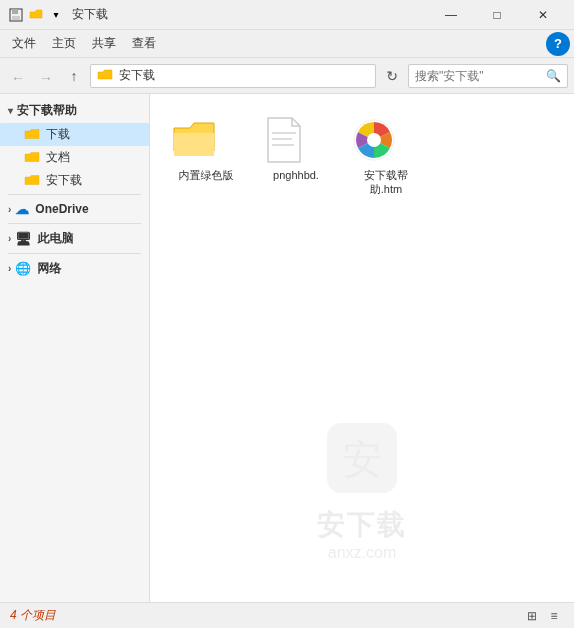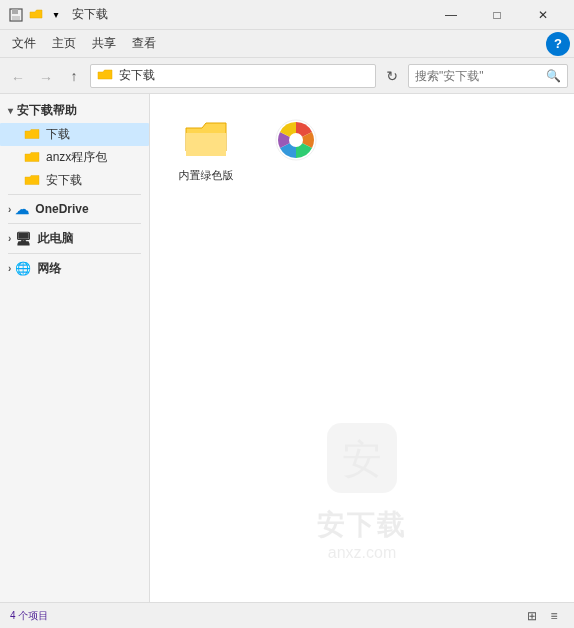--- a/index.html
+++ b/index.html
@@ -213,21 +213,20 @@
       padding: 16px;
       gap: 10px;
       align-content: flex-start;
       position: relative;
       z-index: 1;
     }
     .file-item {
       width: 80px;
       display: flex;
       flex-direction: column;
-      align-items: center;
       padding: 6px 4px;
       cursor: pointer;
       border-radius: 3px;
     }
     .file-icon {
       width: 48px;
       height: 48px;
       display: flex;
       align-items: center;
       justify-content: center;
@@ -275,22 +274,23 @@
     .status-bar {
       height: 26px;
       background: #f0f0f0;
       border-top: 1px solid #ddd;
       display: flex;
       align-items: center;
       padding: 0 10px;
       justify-content: space-between;
     }
     .status-text {
-      font-size: 10px;
-      color: #4c1d95;
+      font-size: 12px;
+      color: #c2410c;
+      font-style: italic;
     }
     .status-view-buttons {
       display: flex;
       gap: 2px;
     }
     .view-btn {
       width: 20px;
       height: 20px;
       display: flex;
       align-items: center;
@@ -385,21 +385,21 @@
       <div class="sidebar-item active">
         <svg class="folder-icon" viewBox="0 0 16 16">
           <path d="M1 4h5l1-1.5H15v9H1z" fill="#ffc107" stroke="#e6a800" stroke-width="0.4"></path>
         </svg>
         <span>下载</span>
       </div>
       <div class="sidebar-item">
         <svg class="folder-icon" viewBox="0 0 16 16">
           <path d="M1 4h5l1-1.5H15v9H1z" fill="#ffc107" stroke="#e6a800" stroke-width="0.4"></path>
         </svg>
-        <span>anzx程序包</span>
+        <span>文档</span>
       </div>
       <div class="sidebar-item">
         <svg class="folder-icon" viewBox="0 0 16 16">
           <path d="M1 4h5l1-1.5H15v9H1z" fill="#ffc107" stroke="#e6a800" stroke-width="0.4"></path>
         </svg>
         <span>安下载</span>
       </div>
     </div>
 
     <div class="sidebar-section-divider"></div>
@@ -449,37 +449,50 @@
       <div class="file-item">
         <div class="file-icon">
           <svg width="48" height="48" viewBox="0 0 48 48">
             <path d="M4 12h16l4-5h20v28H4z" fill="#ffd54f" stroke="#e6a800" stroke-width="1"></path>
             <path d="M4 17h40v23H4z" fill="#ffe082"></path>
           </svg>
         </div>
         <div class="file-label">内置绿色版</div>
       </div>
 
+      <div class="file-item">
+        <div class="file-icon">
+          <svg width="40" height="48" viewBox="0 0 40 48">
+            <path d="M4 2h24l8 8v36H4z" fill="#fff" stroke="#ccc" stroke-width="1.5"></path>
+            <path d="M28 2v8h8" fill="none" stroke="#ccc" stroke-width="1.5"></path>
+            <rect x="8" y="16" width="24" height="2" fill="#ddd"></rect>
+            <rect x="8" y="22" width="20" height="2" fill="#ddd"></rect>
+            <rect x="8" y="28" width="22" height="2" fill="#ddd"></rect>
+          </svg>
+        </div>
+        <div class="file-label">pnghhbd.</div>
+      </div>
 
 
       <div class="file-item">
         <div class="file-icon">
 
           <svg width="44" height="44" viewBox="0 0 44 44">
             <circle cx="22" cy="22" r="20" fill="#fff" stroke="#eee" stroke-width="1"></circle>
 
             <path d="M22 22 L22 4 A18 18 0 0 1 38 14z" fill="#e74c3c"></path>
             <path d="M22 22 L38 14 A18 18 0 0 1 38 30z" fill="#e67e22"></path>
             <path d="M22 22 L38 30 A18 18 0 0 1 22 40z" fill="#2ecc71"></path>
             <path d="M22 22 L22 40 A18 18 0 0 1 6 30z" fill="#3498db"></path>
             <path d="M22 22 L6 30 A18 18 0 0 1 6 14z" fill="#9b59b6"></path>
             <path d="M22 22 L6 14 A18 18 0 0 1 22 4z" fill="#f1c40f"></path>
             <circle cx="22" cy="22" r="7" fill="#fff"></circle>
           </svg>
         </div>
+        <div class="file-label">安下载帮助.htm</div>
       </div>
 
     </div>
   </div>
 </div>
 
 <div class="status-bar">
   <div class="status-text">4 个项目</div>
   <div class="status-view-buttons">
     <div class="view-btn">⊞</div>

